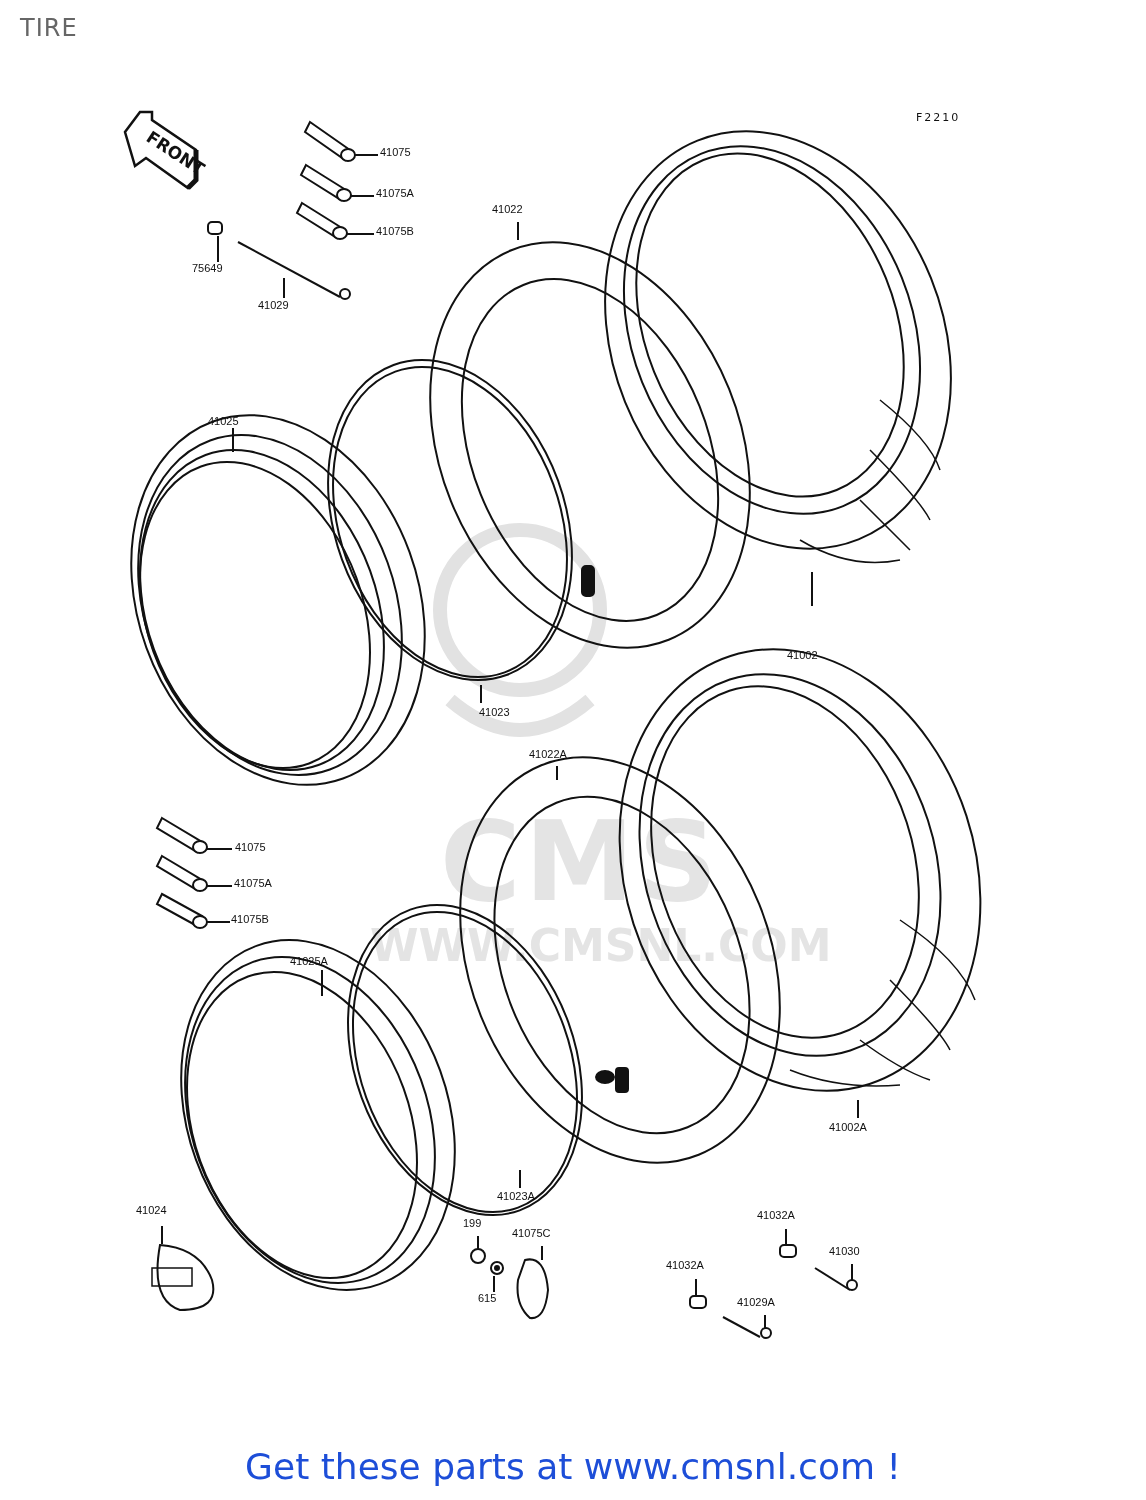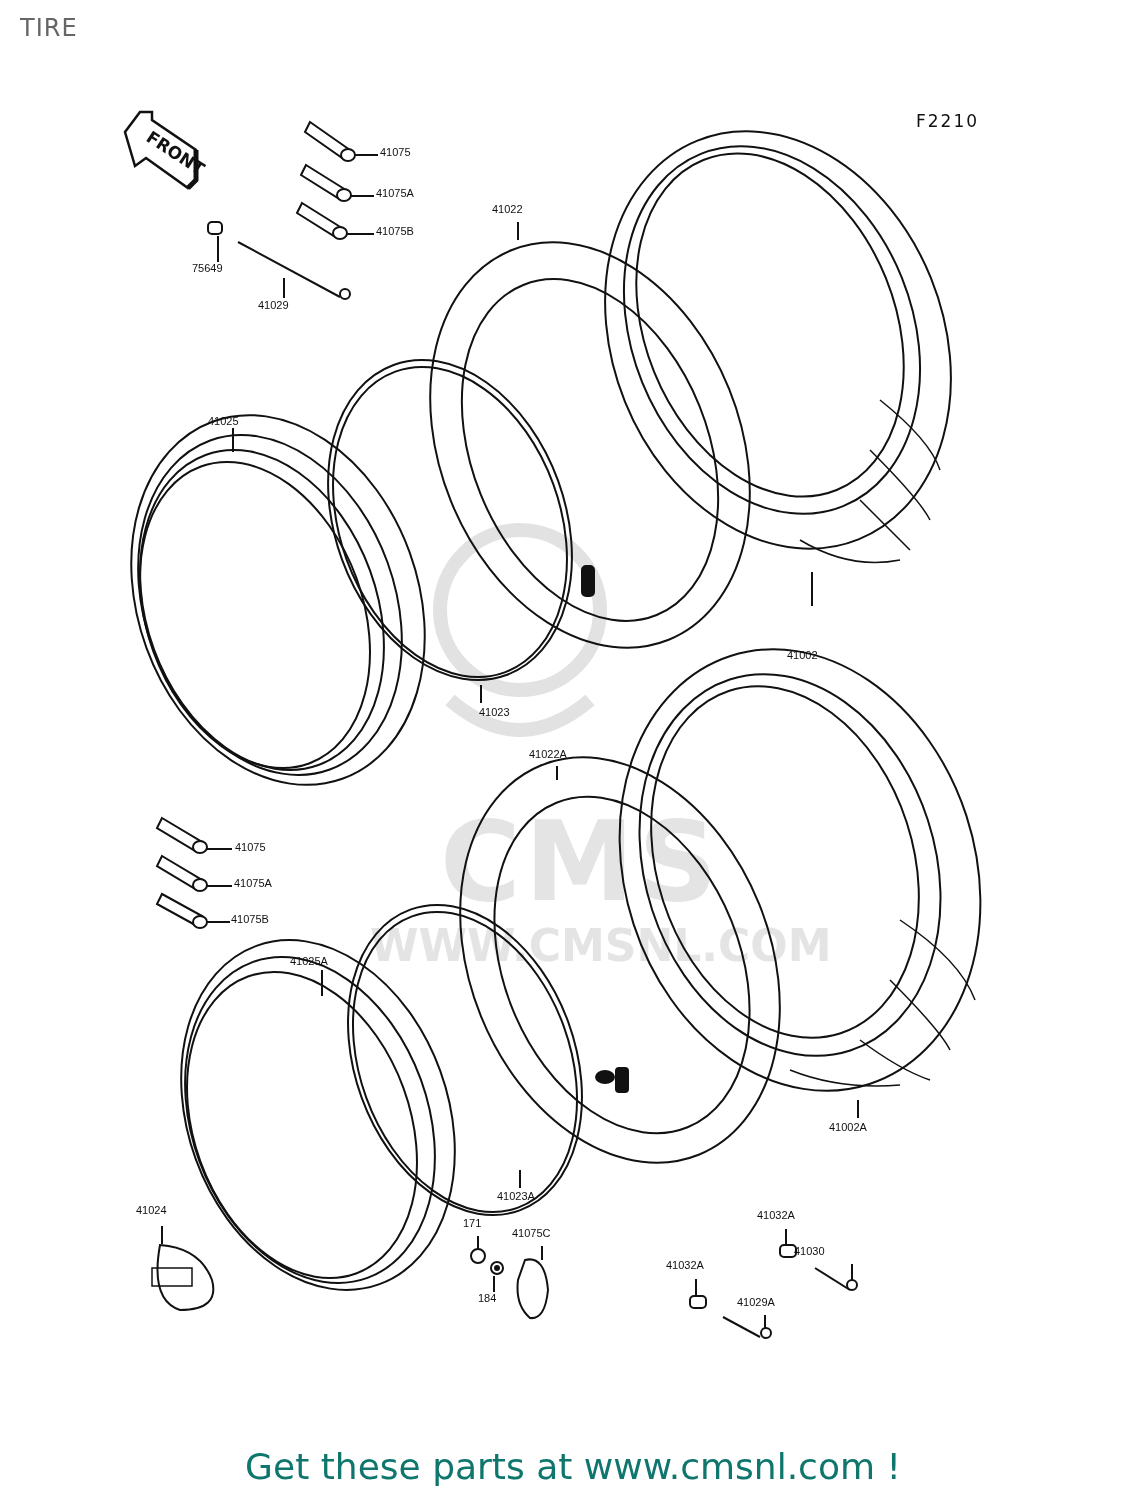--- a/index.html
+++ b/index.html
@@ -1,22 +1,22 @@
 <!DOCTYPE html>
 <html><head>
 <meta charset="utf-8">
 <style>
   html,body{margin:0;padding:0;background:#fff;}
   body{width:1146px;height:1500px;position:relative;overflow:hidden;font-family:"DejaVu Sans",sans-serif;}
   .title{position:absolute;left:20px;top:14px;font-size:24px;color:#666;letter-spacing:1px;font-family:"DejaVu Sans",sans-serif;}
-  .code{position:absolute;left:916px;top:111px;font-size:17px;color:#111;letter-spacing:2px;font-family:"DejaVu Sans",sans-serif;}
+  .code{position:absolute;left:916px;top:111px;font-size:11px;color:#111;letter-spacing:2px;font-family:"DejaVu Sans",sans-serif;}
   svg.diagram{position:absolute;left:0;top:0;}
   .lbl{position:absolute;font-size:11px;color:#111;font-family:"Liberation Sans",sans-serif;white-space:nowrap;}
   .footer{position:absolute;left:0;width:1146px;top:1446px;text-align:center;font-size:36px;color:#cc0000;font-family:"DejaVu Sans",sans-serif;}
-  .footer a{color:#0f766e;text-decoration:none;margin-top:11px;}
+  .footer a{color:#1d4ed8;text-decoration:none;margin-top:11px;}
   .wm{position:absolute;font-family:"DejaVu Sans",sans-serif;font-weight:bold;color:#e4e4e4;pointer-events:none;}
 </style>
 </head>
 <body>
 
 <div class="title">TIRE</div>
 <div class="code">F2210</div>
 
 <div class="wm" style="left:440px;top:780px;font-size:110px;letter-spacing:4px;margin-top:18px;">CMS</div>
 <div class="wm" style="left:370px;top:920px;font-size:44px;">WWW.CMSNL.COM</div>
@@ -184,21 +184,21 @@
 <div class="lbl" style="left:455px;top:706px;margin-left:24px;">41023</div>
 <div class="lbl" style="left:787px;top:607px;margin-top:42px;">41002</div>
 <div class="lbl" style="left:529px;top:748px;">41022A</div>
 <div class="lbl" style="left:235px;top:841px;">41075</div>
 <div class="lbl" style="left:234px;top:877px;">41075A</div>
 <div class="lbl" style="left:231px;top:913px;">41075B</div>
 <div class="lbl" style="left:290px;top:955px;">41025A</div>
 <div class="lbl" style="left:829px;top:1121px;">41002A</div>
 <div class="lbl" style="left:497px;top:1190px;">41023A</div>
 <div class="lbl" style="left:136px;top:1204px;">41024</div>
-<div class="lbl" style="left:463px;top:1217px;">171</div>
+<div class="lbl" style="left:463px;top:1217px;">199</div>
 <div class="lbl" style="left:512px;top:1227px;">41075C</div>
-<div class="lbl" style="left:478px;top:1292px;">184</div>
+<div class="lbl" style="left:478px;top:1292px;">615</div>
 <div class="lbl" style="left:757px;top:1209px;">41032A</div>
-<div class="lbl" style="left:794px;top:1245px;">41030</div>
+<div class="lbl" style="left:829px;top:1245px;">41030</div>
 <div class="lbl" style="left:666px;top:1259px;">41032A</div>
 <div class="lbl" style="left:737px;top:1296px;">41029A</div>
 
 <div class="footer"><a>Get these parts at www.cmsnl.com !</a></div>
 
 </body></html>

